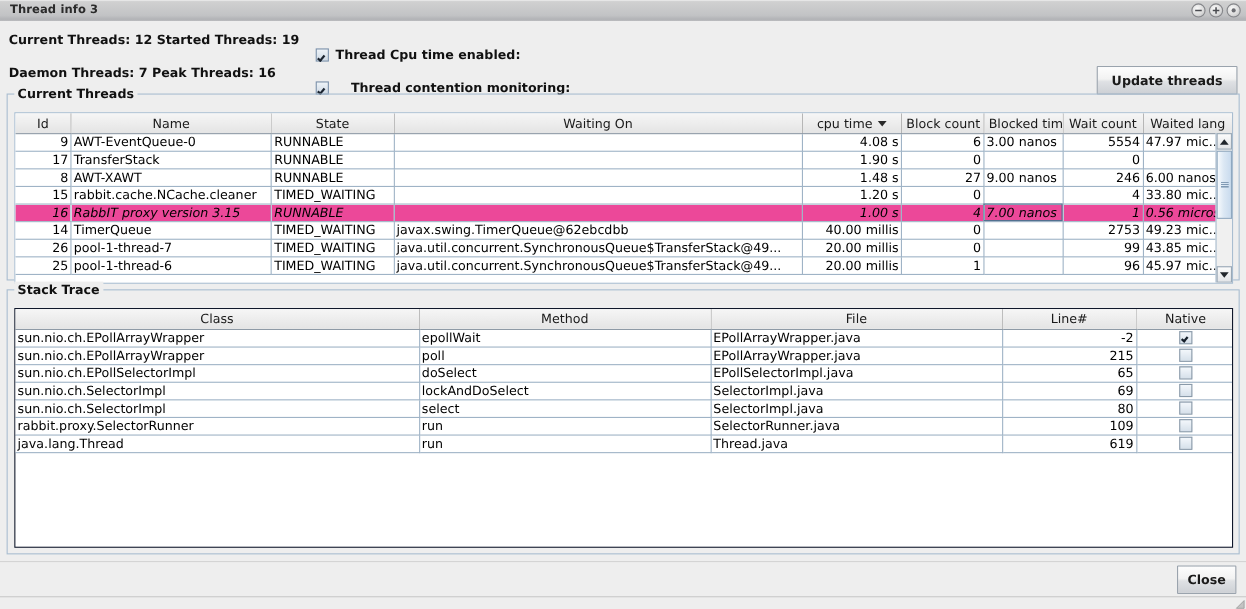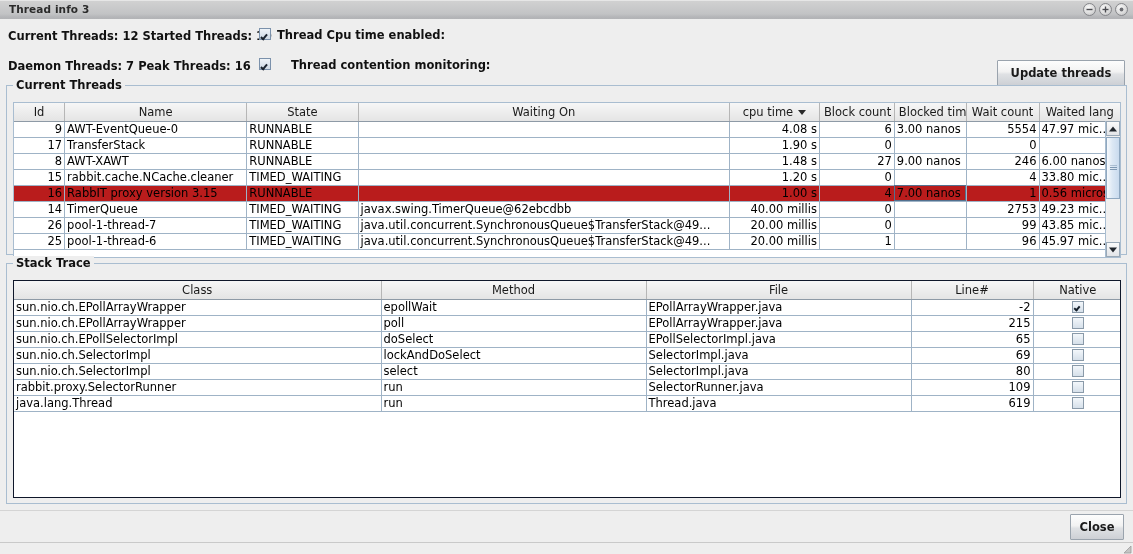--- a/index.html
+++ b/index.html
@@ -88,23 +88,25 @@
     font-weight: bold;
     color: #111;
     white-space: nowrap;
     top: 6px;
   }
   .info-label.l1 { left: 8px; }
   .info-label.l2 { left: 8px; }
 
   .cb-wrap {
     position: absolute;
-    top: 5px;
+    top: 20px;
     display: flex;
+    align-items: center;
     gap: 6px;
+    margin-left: 28px;
   }
   .cb-wrap.c1 { left: 259px; }
   .cb-wrap.c2 { left: 259px; gap: 20px; }
   .checkbox {
     width: 12px; height: 12px;
     box-sizing: border-box;
     border: 1px solid #7b91ab;
     background: linear-gradient(to bottom, #eef3f8, #ced9e4);
     position: relative;
     flex: none;
@@ -233,21 +235,22 @@
     white-space: nowrap;
     overflow: hidden;
     text-overflow: clip;
     color: #000;
     background: #ffffff;
     box-sizing: border-box;
     line-height: 15px;
   }
   table.jtable td:last-child { border-right: none; }
   tr.selected td {
-    background: #b91c1c;
+    background: #ec4899;
+    font-style: italic;
   }
   tr.selected td.cellfocus {
     outline: 1px solid #53718f;
     outline-offset: -1px;
   }
   .num { text-align: right; }
   .ctr { text-align: center; }
   .sort-arrow {
     display: inline-block;
     width: 0; height: 0;

